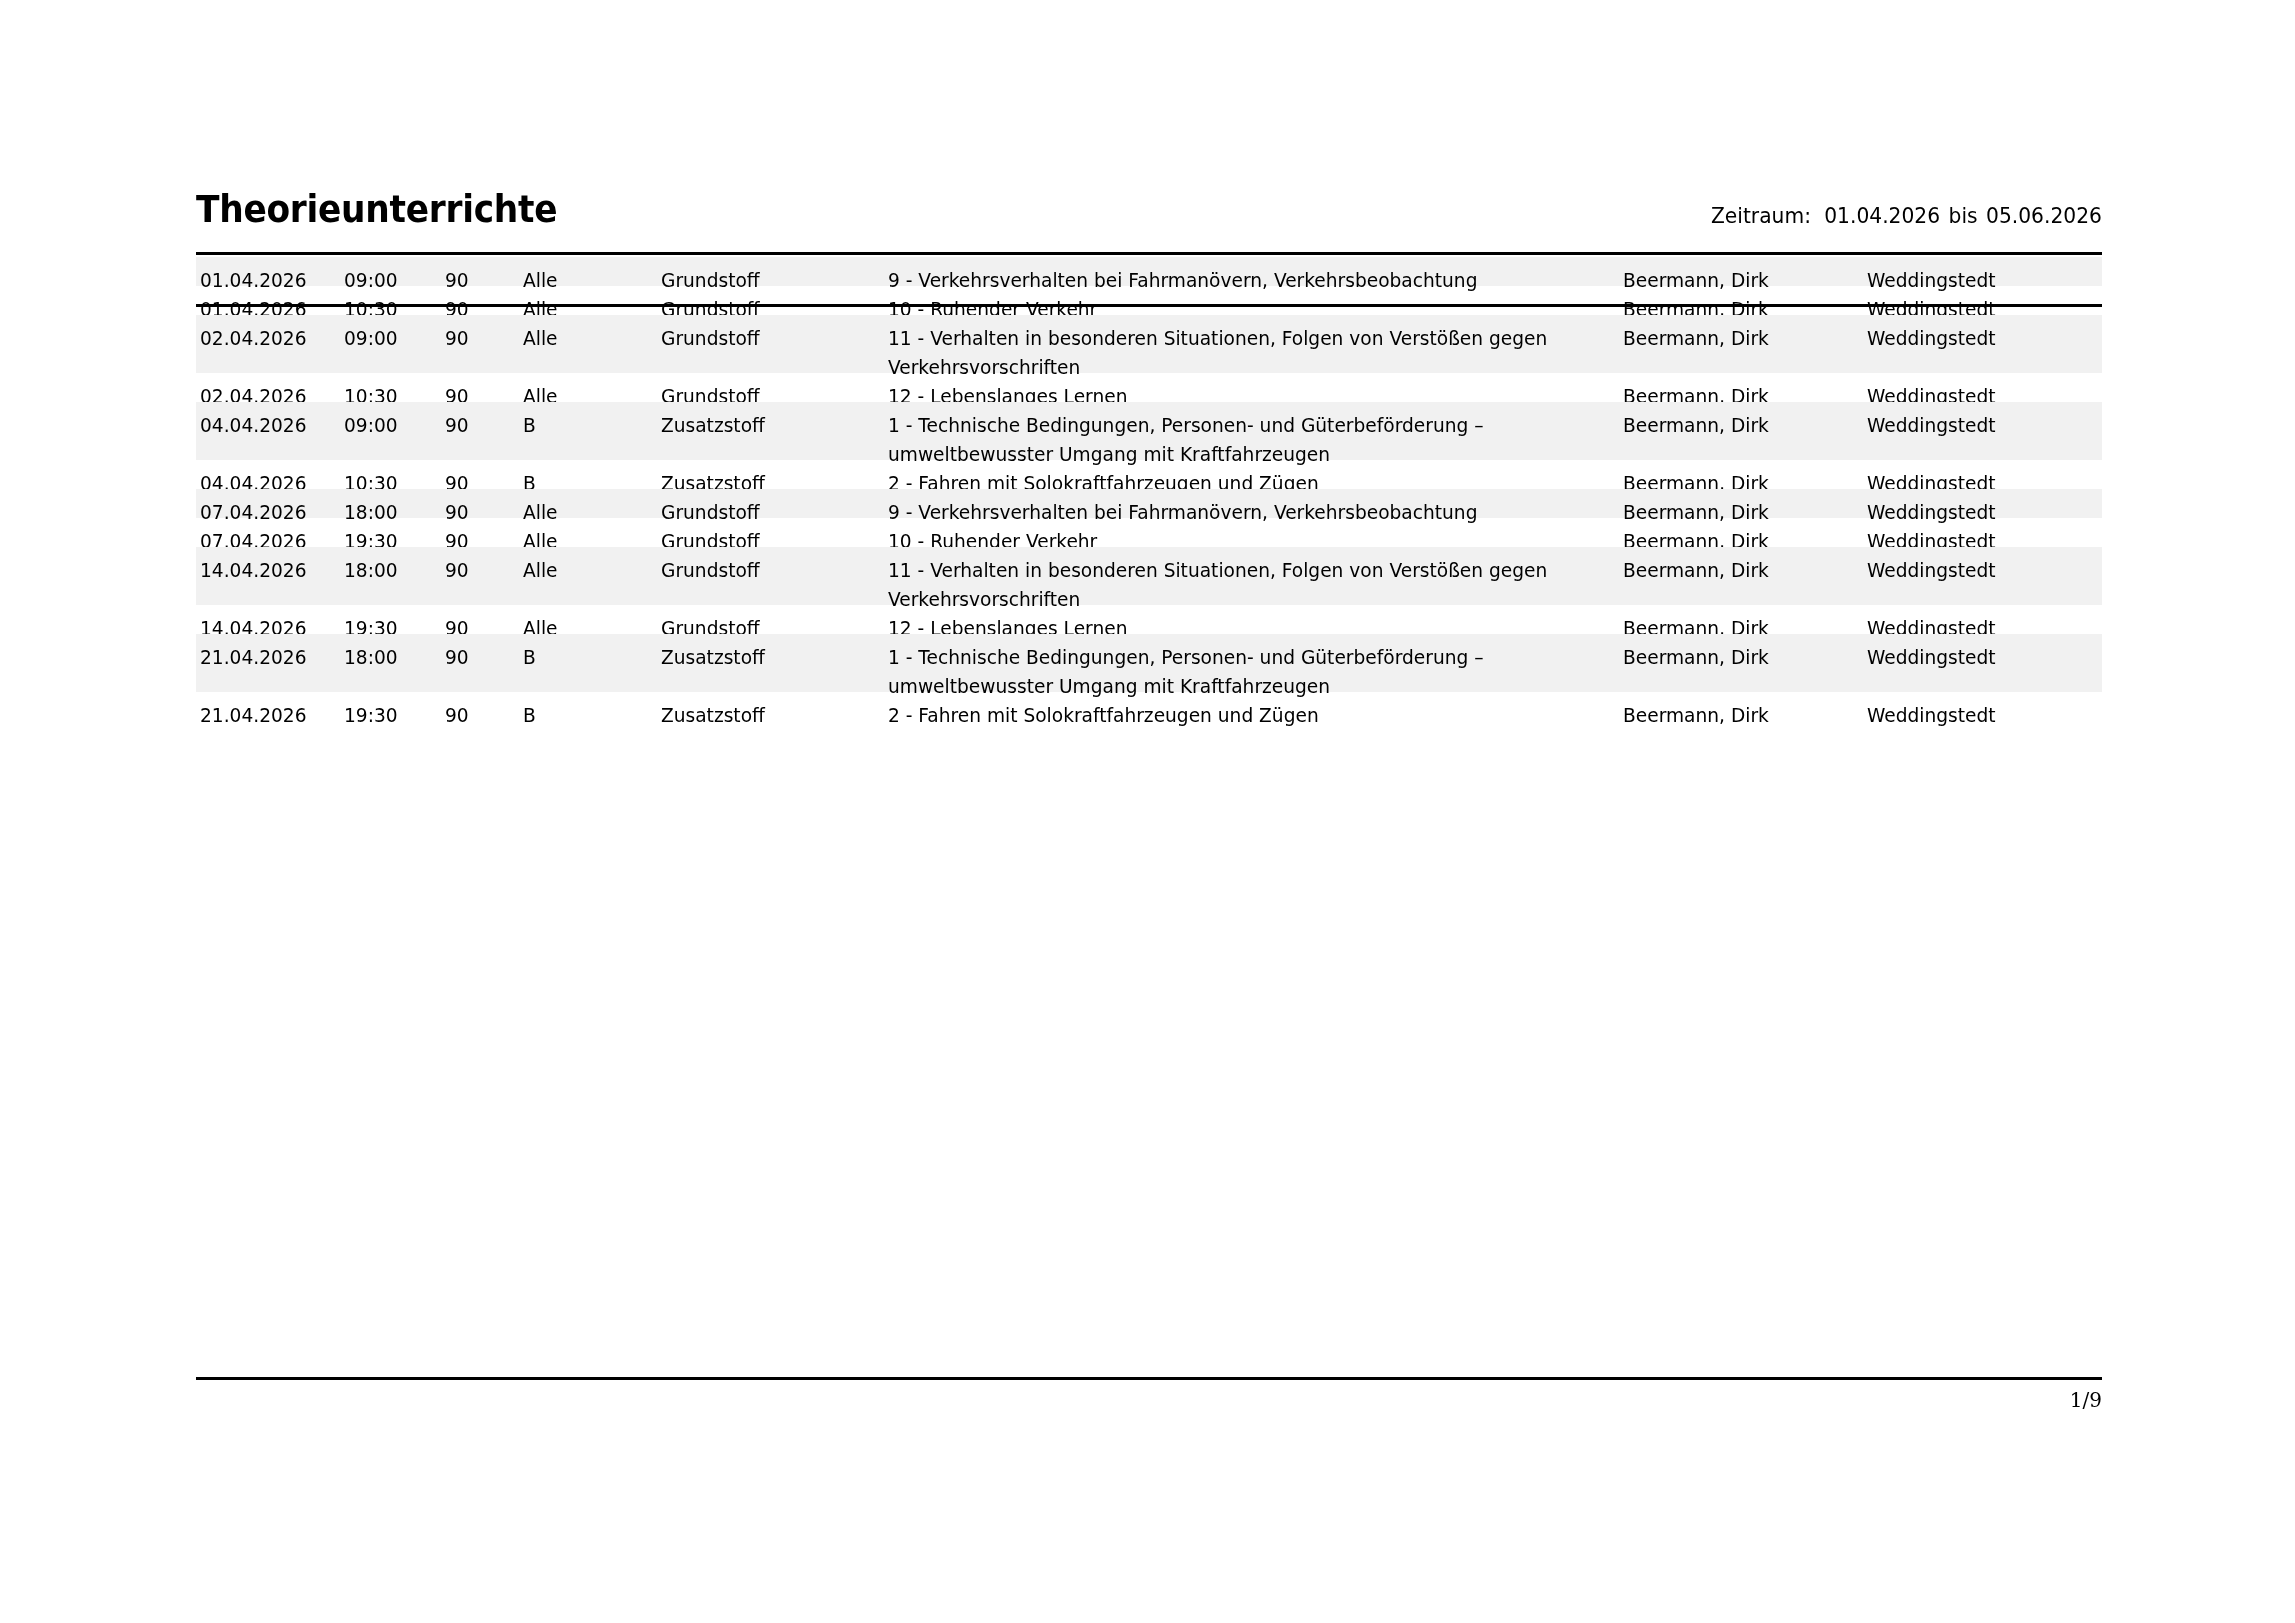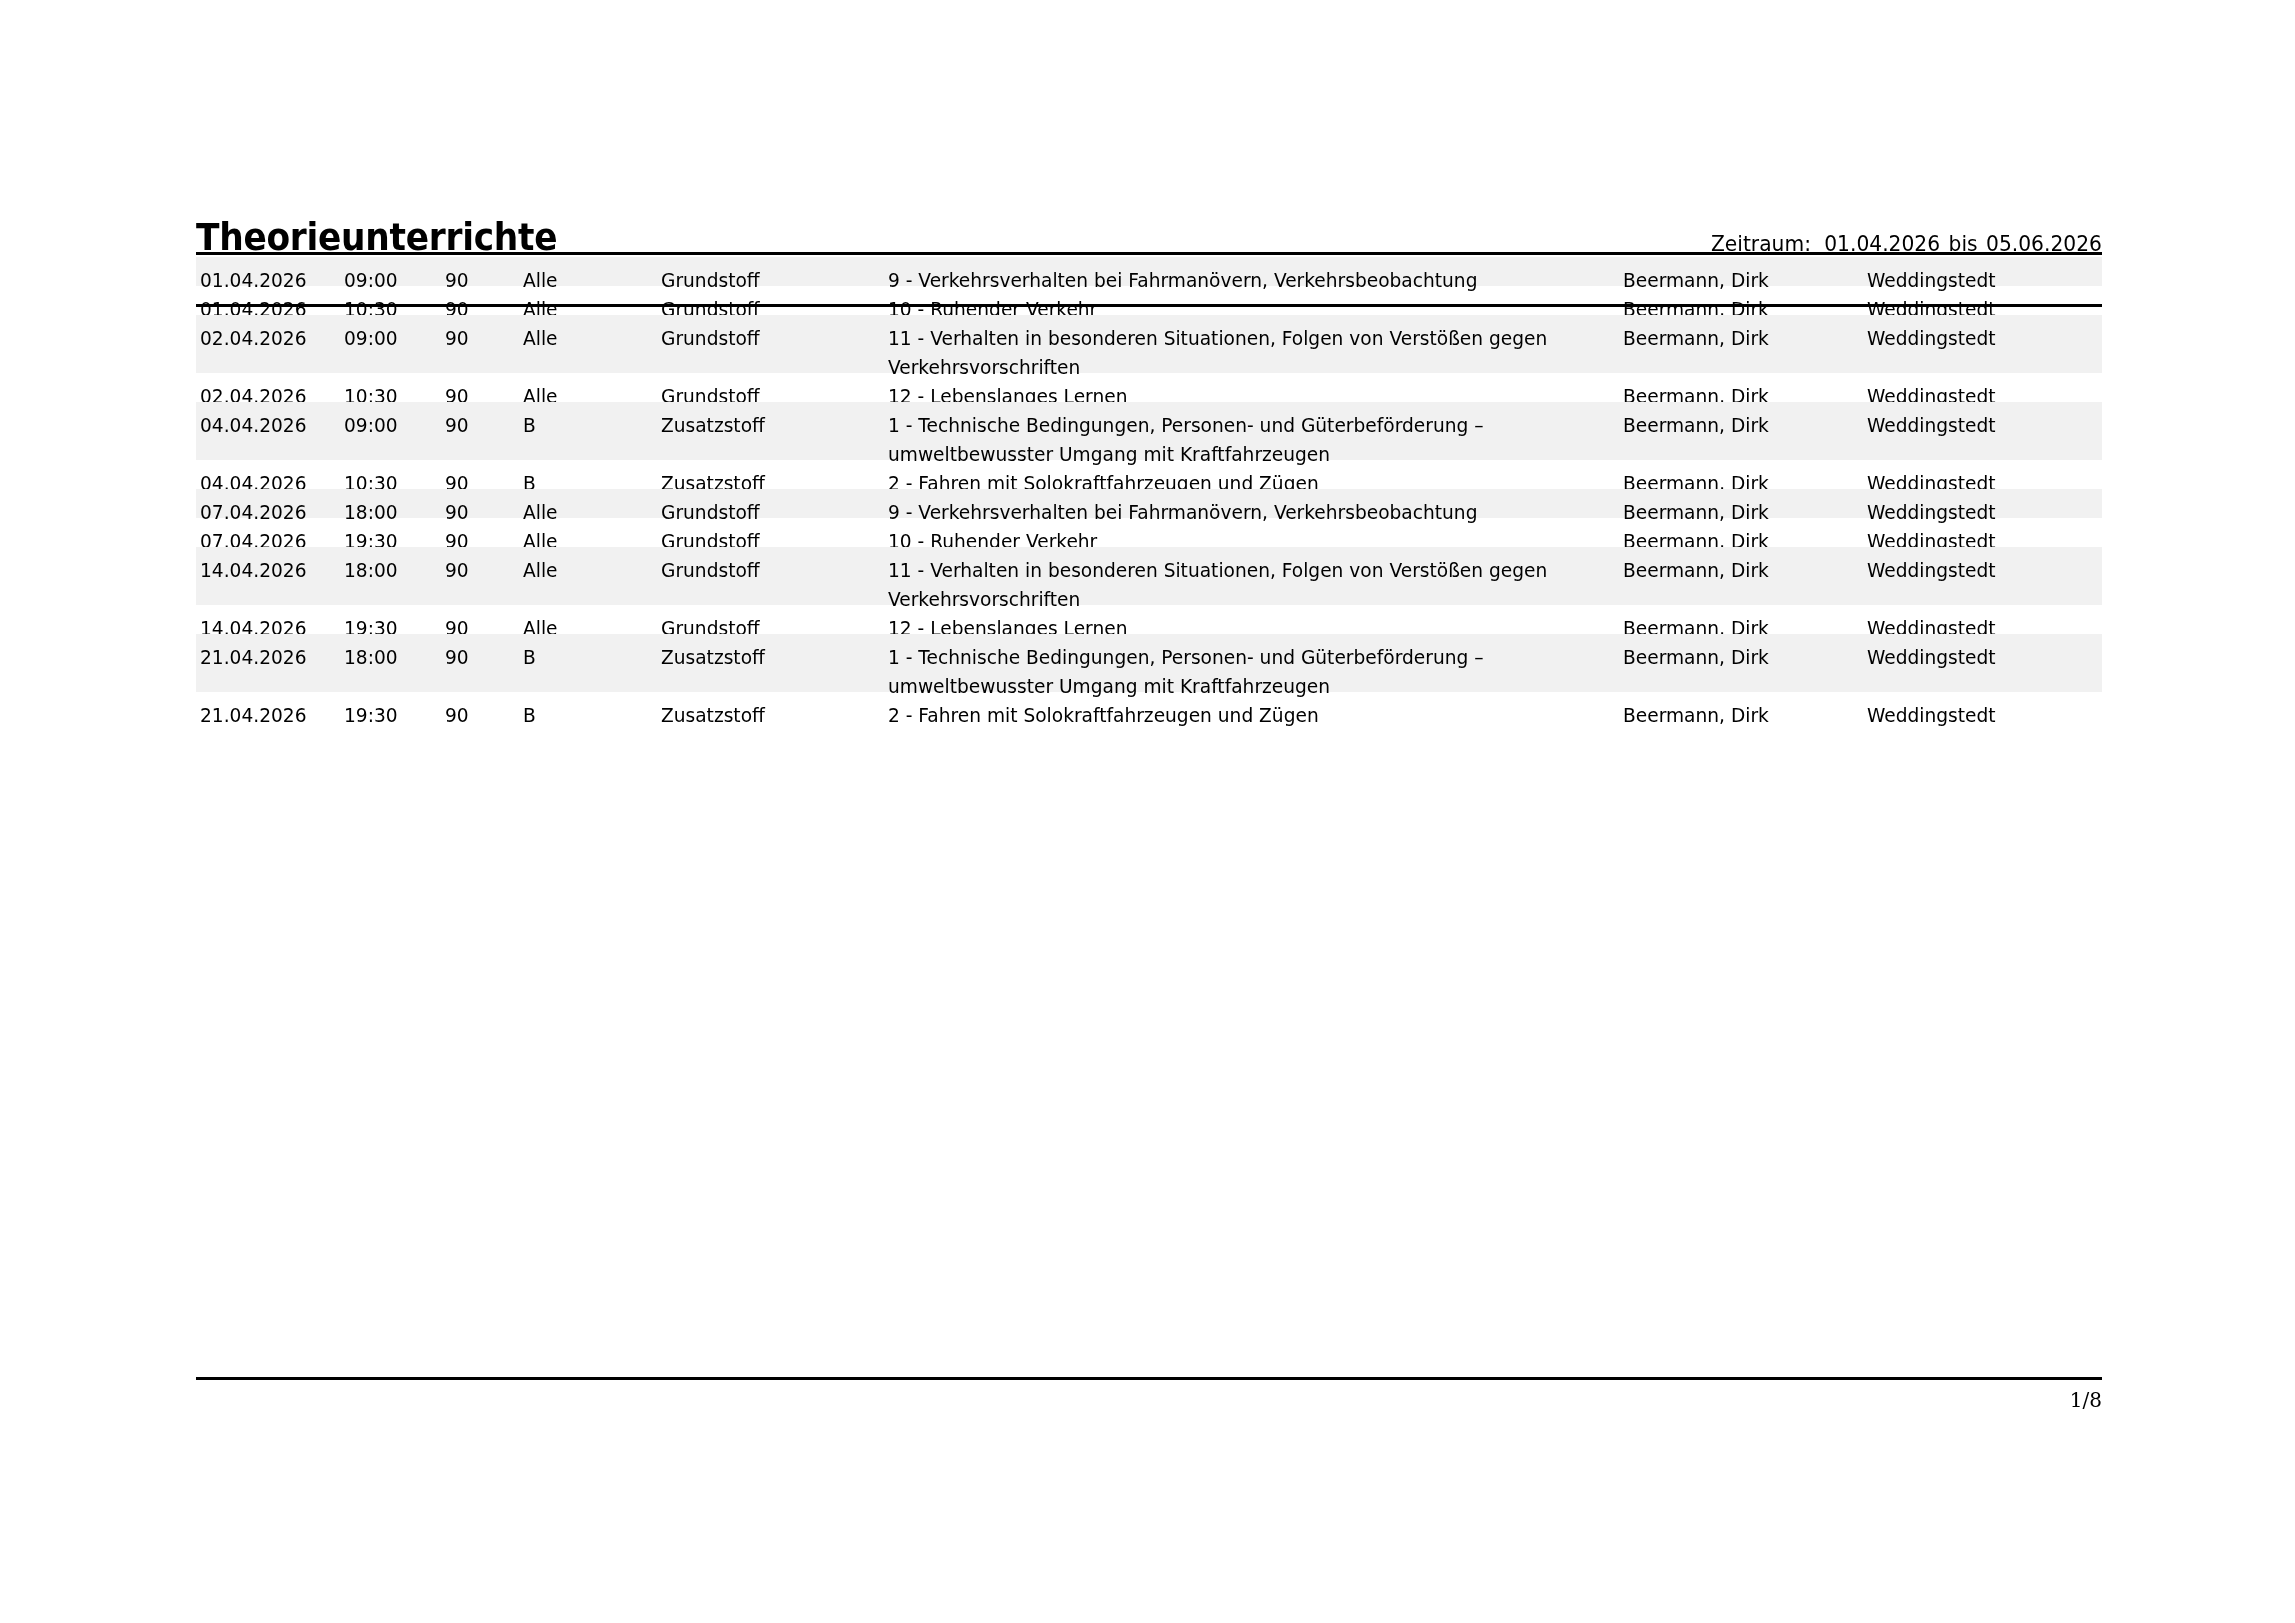--- a/index.html
+++ b/index.html
@@ -23,21 +23,20 @@
     height: 1623px;
   }
 
   
   .header-row {
     position: absolute;
     left: 196px;
     top: 188px;
     width: 1906px;
     height: 55px;
-    margin-top: 28px;
   }
   .doc-title {
     position: absolute;
     left: 0;
     top: 0;
     font-family: "DejaVu Sans", sans-serif;
     font-weight: bold;
     font-size: 37px;
     letter-spacing: -0.3px;
     line-height: 44px;
@@ -267,16 +266,16 @@
         <div class="cell c-thema wrap" style="top: 9.2px;">2 - Fahren mit Solokraftfahrzeugen und Zügen</div>
         <div class="cell c-dozent" style="top: 9.2px;">Beermann, Dirk</div>
         <div class="cell c-filiale" style="top: 9.2px;">Weddingstedt</div>
       </div>
     </div>
 
   <div class="rule rule-header" style="background: rgb(0, 0, 0);"></div>
 
   <div class="rule rule-footer" style="background: rgb(0, 0, 0);"></div>
 
-  <div class="footer-page">1/8</div>
+  <div class="footer-page">1/9</div>
 
 </div>
 
 
 </body></html>

